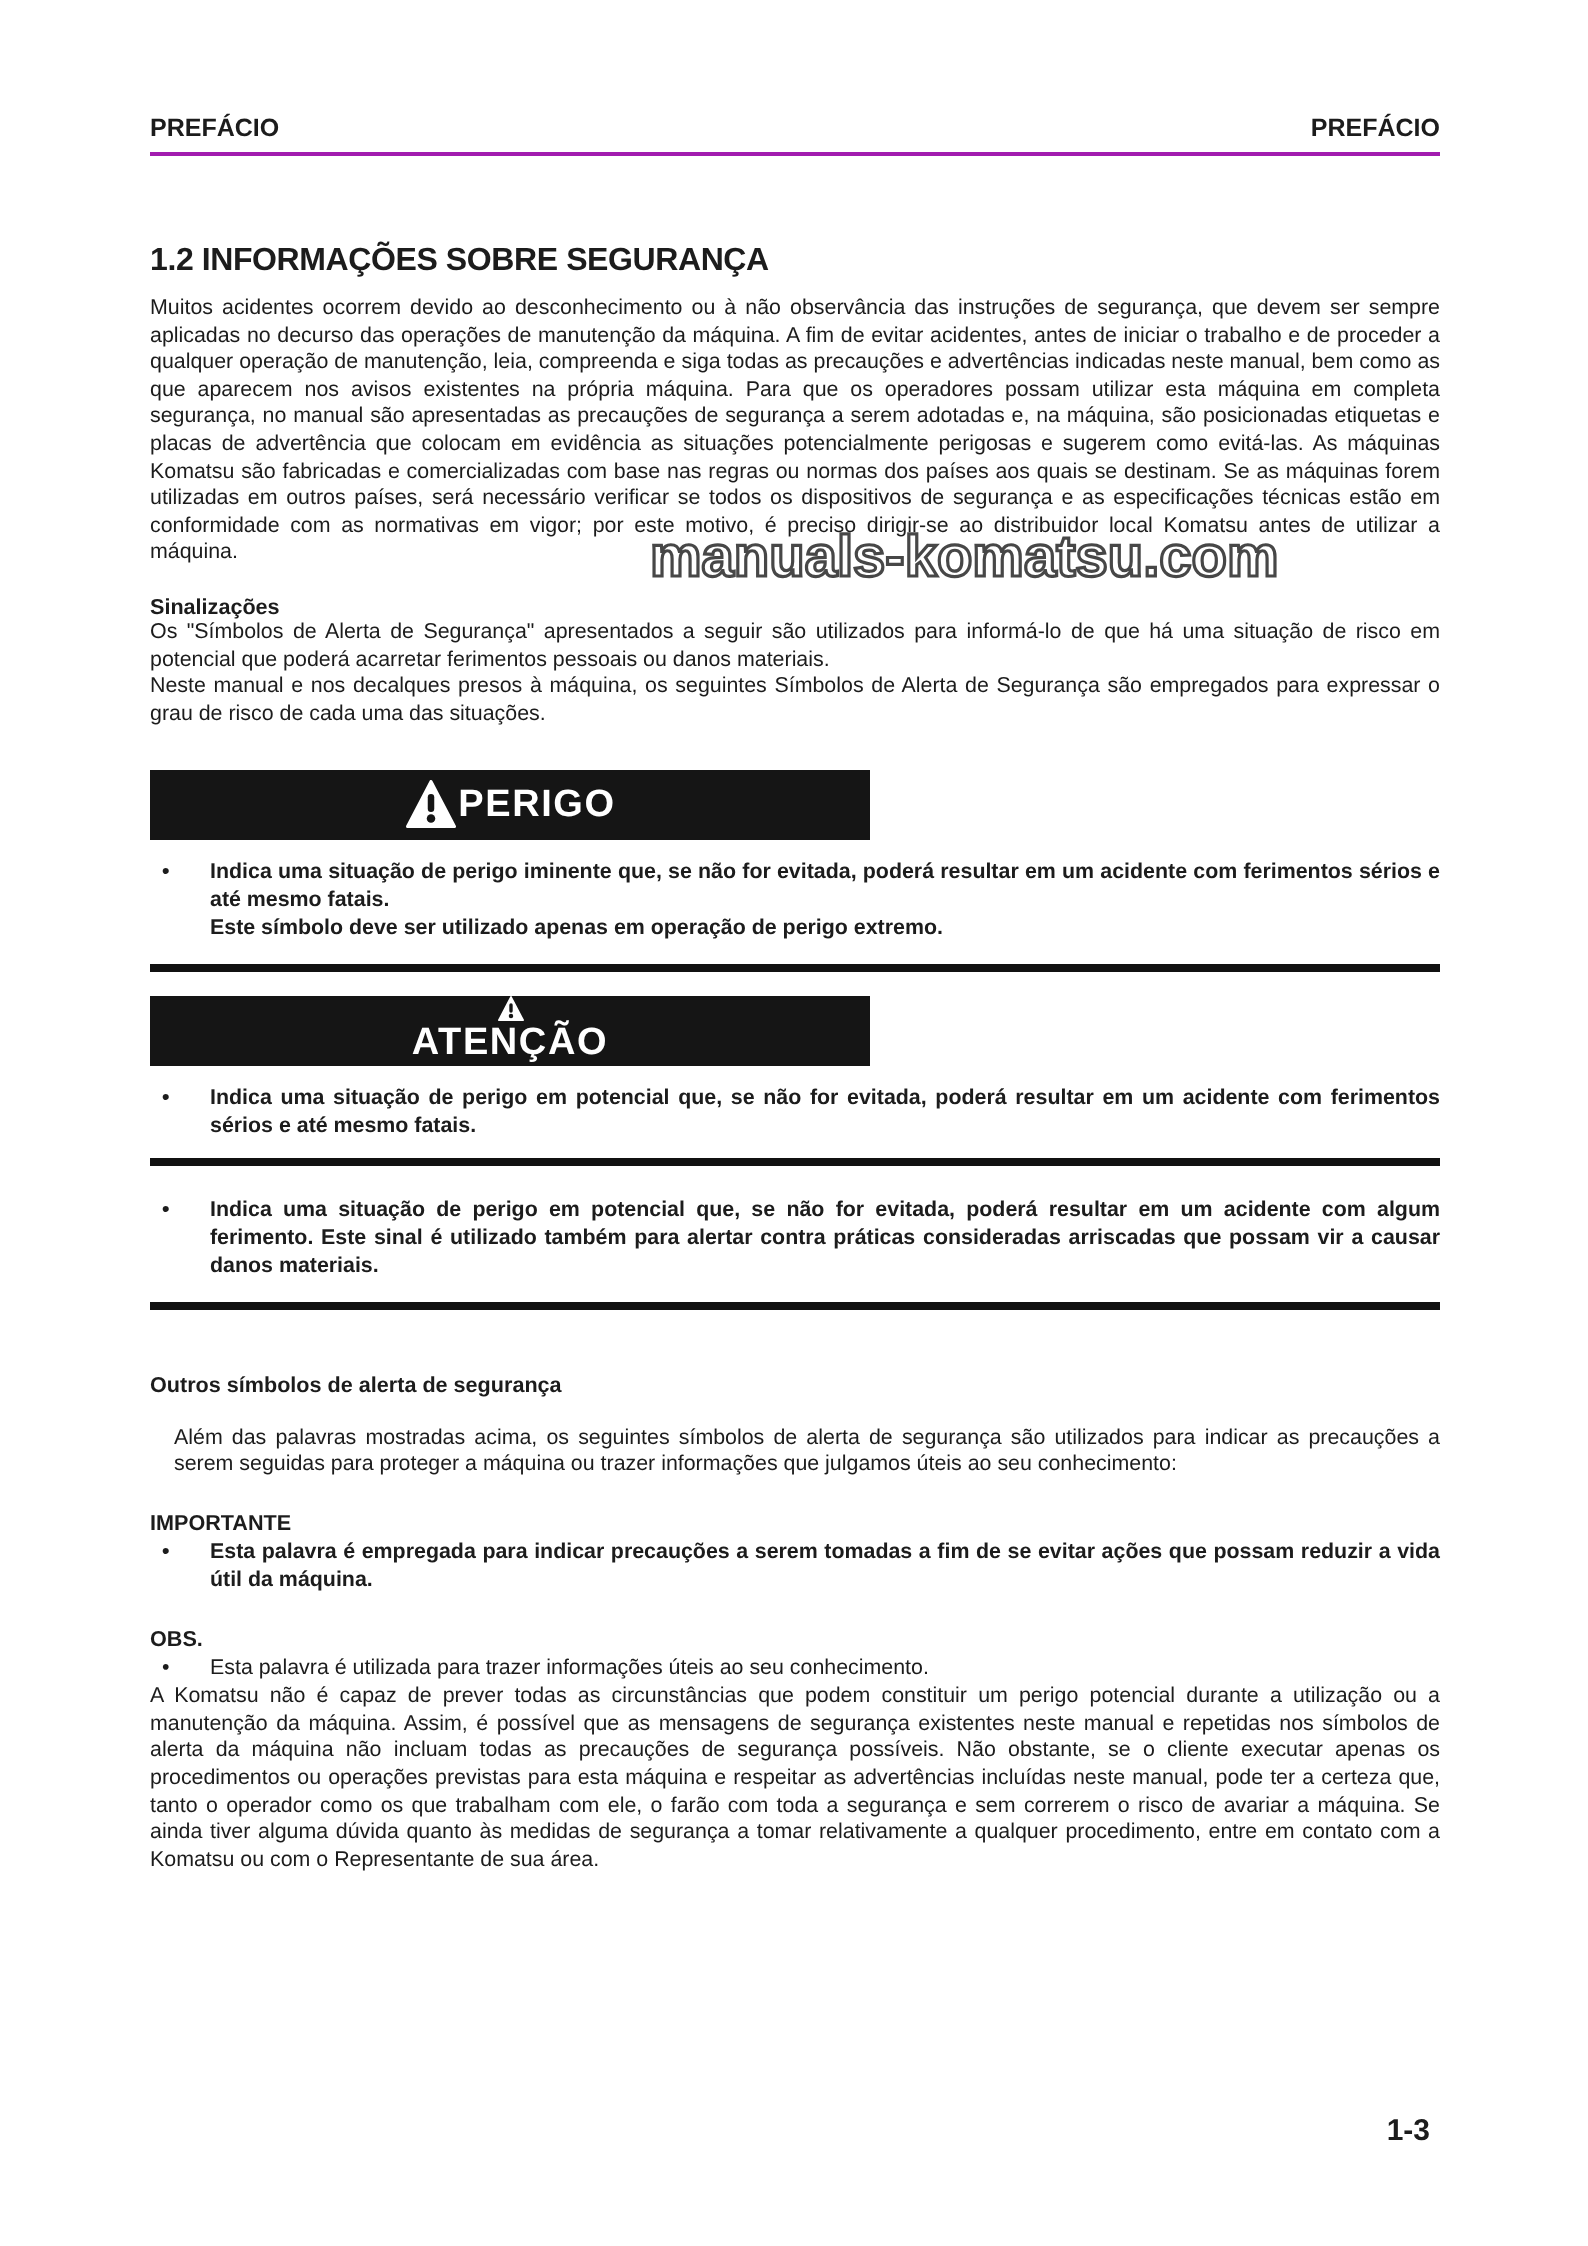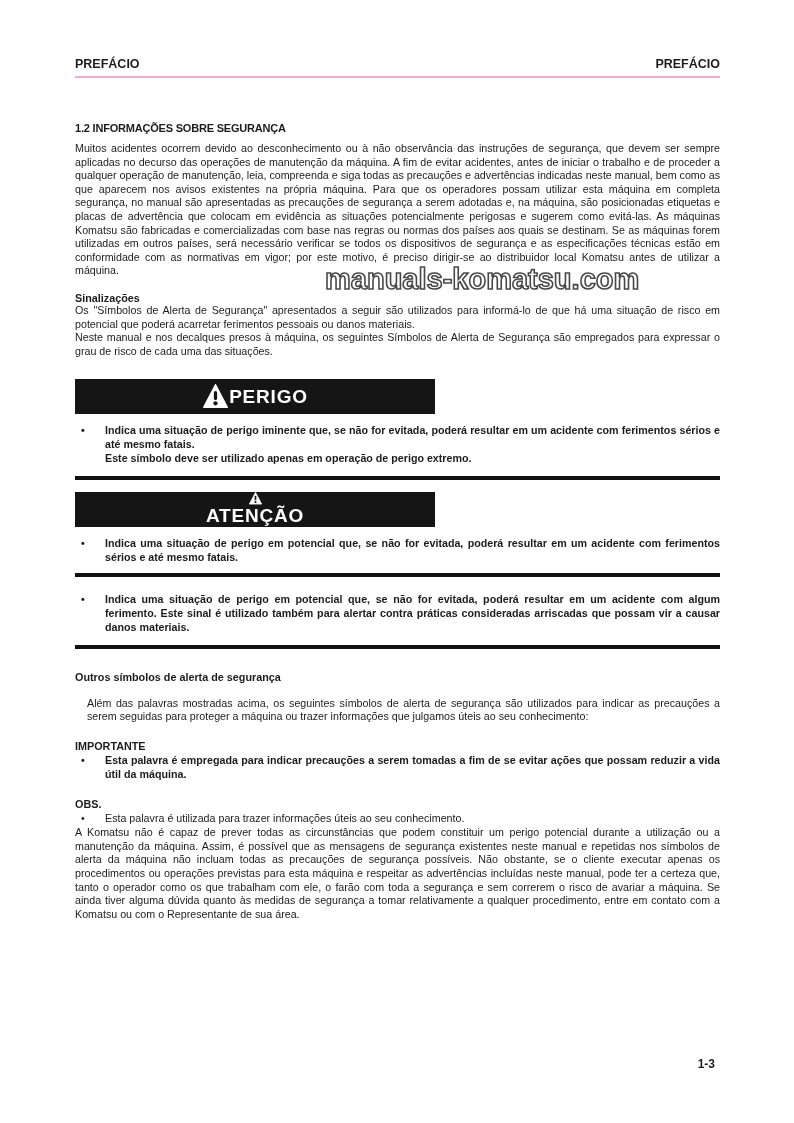--- a/index.html
+++ b/index.html
@@ -13,25 +13,25 @@
   }
   .content {
     position:absolute; left:75px; top:0;
     width:645px;
   }
   .page-header {
     margin-top:57px;
     display:flex; justify-content:space-between;
     font-weight:bold; font-size:12.5px;
     padding-bottom:5px;
-    border-bottom:2px solid #f9a8d4;
+    border-bottom:2px solid #a21caf;
   }
   .doc-title {
     margin-top:44px;
-    font-size:11px; font-weight:bold; letter-spacing:-0.2px;
+    font-size:16px; font-weight:bold; letter-spacing:-0.2px;
   }
   .para {
     font-size:10.7px; line-height:13.6px;
     text-align:justify;
   }
   .intro { margin-top:8px; }
   .sub-heading {
     margin-top:14px;
     font-size:10.8px; font-weight:bold;
   }
@@ -53,29 +53,29 @@
   }
   .bullet.bold { font-weight:bold; }
   .bullet .marker { width:30px; flex:0 0 30px; padding-left:6px; }
   .bullet .btext { flex:1; }
   .section-rule {
     margin-top:10px;
     border-top:4px solid #111111;
     height:0;
   }
   .gap-rule { margin-top:9px; }
-  .others-heading { margin-top:22px; font-size:10.8px; font-weight:bold; }
+  .others-heading { margin-top:32px; font-size:10.8px; font-weight:bold; }
   .others-para { margin-top:14px;margin-left:12px; }
   .importante-heading { margin-top:16px; font-size:10.8px; font-weight:bold; }
   .obs-heading { margin-top:17px; font-size:10.8px; font-weight:bold; }
   .bullet.tight { margin-top:2px; }
   .closing { }
   .page-number {
     position:absolute; right:79px; top:1057px;
-    font-weight:bold; font-size:12px;
+    font-weight:bold; font-size:15px;
   }
   .watermark {
     position:absolute; left:325px; top:263px;
     font-size:29px; font-weight:bold;
     color:rgba(255,255,255,0.05);
     -webkit-text-stroke:1.6px rgba(45,45,45,0.88);
     letter-spacing:0px;
     white-space:nowrap;
     pointer-events:none;
   }

